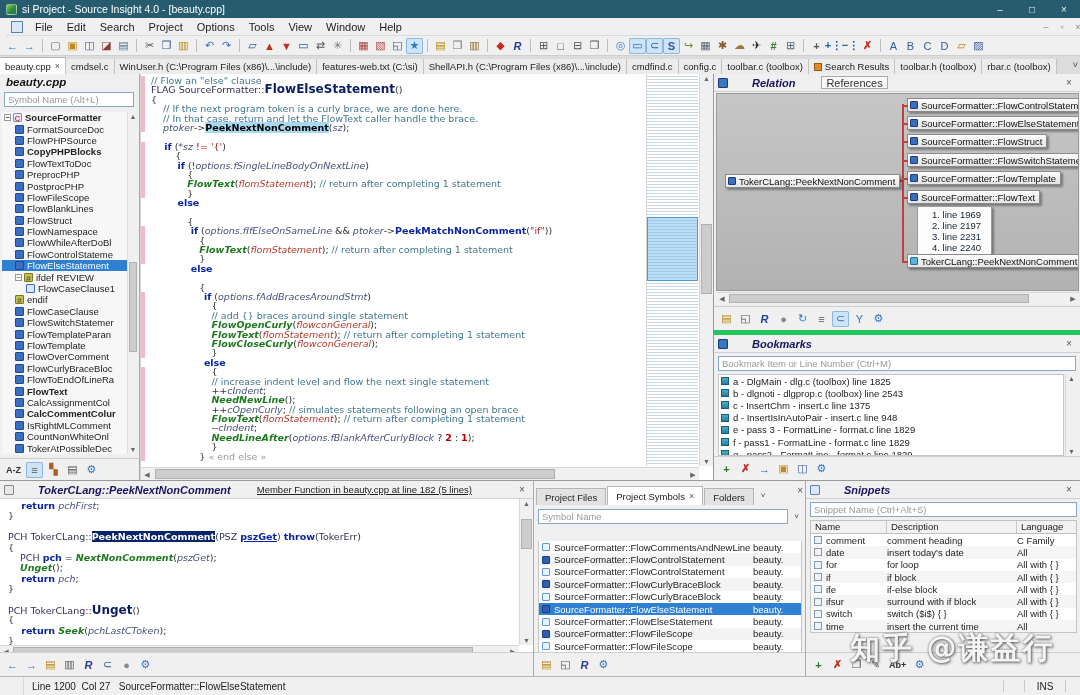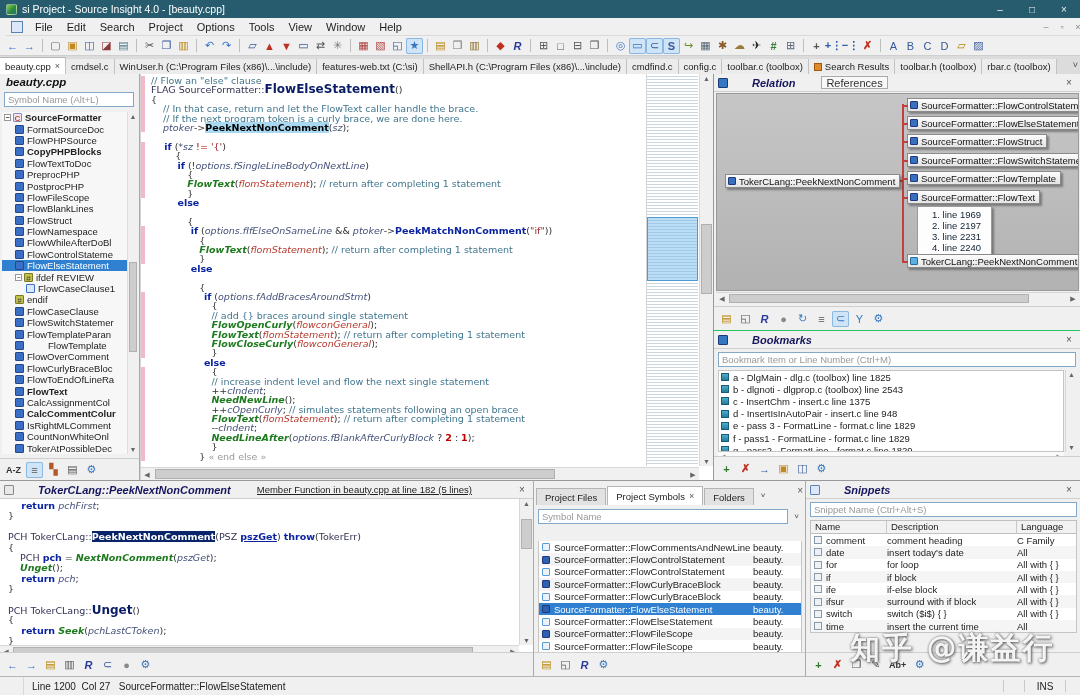--- a/index.html
+++ b/index.html
@@ -109,21 +109,21 @@
   .nic-blue{background:#3a6fc0;border:1px solid #1c3a7a;}
   .nic-green{background:#5ab0e0;border:1px solid #2a6a9a;}
   #rvline{position:absolute;left:185px;top:10px;width:2px;height:158px;background:#c04040;}
   #rstubL{position:absolute;left:176px;top:86px;width:9px;height:2px;background:#c04040;}
   .rlines{position:absolute;background:#fdfdfd;border:1px solid #999;box-shadow:2px 2px 2px rgba(0,0,0,.35);
           padding:2px 10px 2px 14px;font-size:9.5px;color:#123;}
   .rline-item{height:11px;line-height:11px;white-space:nowrap;}
   #rel-hsb{position:absolute;left:2px;top:218px;width:363px;height:12px;}
   .panel-f{position:absolute;left:0;bottom:0;width:100%;height:24px;background:#f0f0f0;border-top:1px solid #cfcfcf;
            display:flex;align-items:center;padding-left:4px;gap:2px;}
-  #bookmarks{left:713px;top:330px;width:367px;height:150px;background:#f0f0f0;border-left:1px solid #999;border-top:1px solid #22c55e;}
+  #bookmarks{left:713px;top:330px;width:367px;height:150px;background:#f0f0f0;border-left:1px solid #999;border-top:5px solid #22c55e;}
   #bm-input{position:absolute;left:4px;top:21px;width:358px;height:15px;border:1px solid #86a8c8;font-size:9.5px;padding:0 3px;}
   #bm-list{position:absolute;left:4px;top:39px;width:346px;height:82px;background:#fff;border:1px solid #c5c5c5;overflow:hidden;}
   .bm-item{display:flex;align-items:center;height:12.2px;font-size:9.5px;white-space:nowrap;padding-left:2px;color:#222;}
   .bic{width:8px;height:8px;background:linear-gradient(#4ab0c8,#2a7a9a);border:1px solid #1a5a7a;margin-right:4px;flex:none;}
   #bm-vsb{position:absolute;right:3px;top:39px;width:12px;height:82px;}
   #bm-hsb{position:absolute;left:4px;top:121px;width:346px;height:10px;border:none;font-size:7px;color:#888;
           display:flex;justify-content:space-between;align-items:center;padding:0 2px;background:#fafafa;}
   
   #context{left:0;top:480px;width:533px;height:196px;background:#fff;border-top:1px solid #999;}
   #ctx-sub{font-size:9.5px;color:#222;text-decoration:underline;margin-left:6px;white-space:nowrap;overflow:hidden;}
@@ -397,21 +397,21 @@
           <span class="tlab">FlowCaseClause</span>
         </div>
         <div class="titem" style="padding-left: 13px;">
           <span class="tic tic-m"></span>
           <span class="tlab">FlowSwitchStatemer</span>
         </div>
         <div class="titem" style="padding-left: 13px;">
           <span class="tic tic-m"></span>
           <span class="tlab">FlowTemplateParan</span>
         </div>
-        <div class="titem" style="padding-left: 13px; gap: 21px;">
+        <div class="titem" style="padding-left: 13px;">
           <span class="tic tic-m"></span>
           <span class="tlab">FlowTemplate</span>
         </div>
         <div class="titem" style="padding-left: 13px;">
           <span class="tic tic-m"></span>
           <span class="tlab">FlowOverComment</span>
         </div>
         <div class="titem" style="padding-left: 13px;">
           <span class="tic tic-m"></span>
           <span class="tlab">FlowCurlyBraceBloc</span>
@@ -464,22 +464,22 @@
         <div class="gmark" style="top: 2px; height: 56.4px;"></div>
         <div class="gmark" style="top: 67.8px; height: 56.4px;"></div>
         <div class="gmark" style="top: 152.4px; height: 37.6px;"></div>
         <div class="gmark" style="top: 218.2px; height: 65.8px;"></div>
         <div class="gmark" style="top: 293.4px; height: 94px;"></div>
       </div>
     <div id="editor-code">
         <div class="eline"><span class="sc">// Flow an "else" clause</span></div>
         <div class="eline"><span class="st">FLAG SourceFormatter::</span><span class="sd">FlowElseStatement</span><span class="sp">()</span></div>
         <div class="eline"><span class="sp">{</span></div>
+        <div class="eline"><span class="sc">    // If the next program token is a curly brace, we are done here.</span></div>
         <div class="eline"><span class="sc">    // In that case, return and let the FlowText caller handle the brace.</span></div>
-        <div class="eline"><span class="sc">    // If the next program token is a curly brace, we are done here.</span></div>
         <div class="eline"><span class="sp">    </span><span class="sv">ptoker</span><span class="sp">-&gt;</span><span class="sh">PeekNextNonComment</span><span class="sp">(</span><span class="sv">sz</span><span class="sp">);</span></div>
         <div class="eline">&nbsp;</div>
         <div class="eline"><span class="sk">    if</span><span class="sp"> (</span><span class="sv">*sz</span><span class="sp"> </span><span class="so">!=</span><span class="sp"> </span><span class="ss">'{'</span><span class="sp">)</span></div>
         <div class="eline"><span class="sp">        {</span></div>
         <div class="eline"><span class="sk">        if</span><span class="sp"> (!</span><span class="sv">options.fSingleLineBodyOnNextLine</span><span class="sp">)</span></div>
         <div class="eline"><span class="sp">            {</span></div>
         <div class="eline"><span class="sp">            </span><span class="sf">FlowText</span><span class="sp">(</span><span class="sa">flomStatement</span><span class="sp">); </span><span class="sc">// return after completing 1 statement</span></div>
         <div class="eline"><span class="sp">            }</span></div>
         <div class="eline"><span class="sk">        else</span></div>
         <div class="eline">&nbsp;</div>

